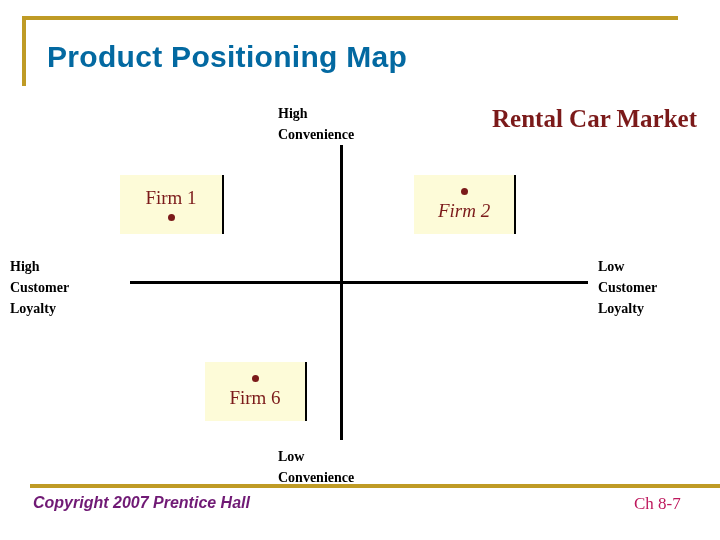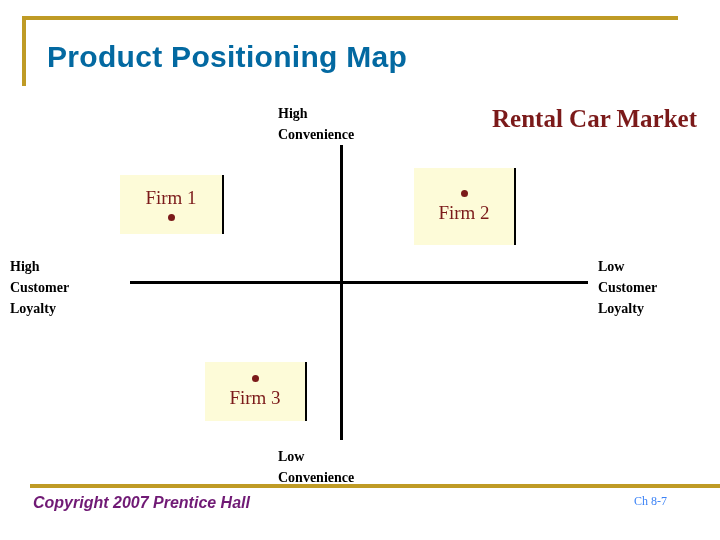--- a/index.html
+++ b/index.html
@@ -121,42 +121,42 @@
   .firm-dot {
     width: 7px;
     height: 7px;
     border-radius: 50%;
     background: #7b1a1a;
   }
   .firm-box.dot-below .firm-dot { margin-top: 6px; }
   .firm-box.dot-above .firm-dot { margin-bottom: 6px; }
 
   .box-firm1 { left: 120px; top: 175px; width: 104px; height: 59px; }
-  .box-firm2 { left: 414px; top: 168px; width: 102px; height: 77px; }
+  .box-firm2 { left: 414px; top: 175px; width: 102px; height: 59px; font-style: italic; }
   .box-firm3 { left: 205px; top: 362px; width: 102px; height: 59px; }
 
   
   .copyright {
     position: absolute;
     left: 33px;
     top: 494px;
     font-family: "Liberation Sans", sans-serif;
     font-size: 16px;
     font-weight: bold;
     font-style: italic;
     color: #701a75;
     white-space: nowrap;
   }
   .page-code {
     position: absolute;
     left: 634px;
     top: 494px;
     font-family: "Liberation Serif", serif;
-    font-size: 12px;
-    color: #3b82f6;
+    font-size: 17px;
+    color: #be185d;
     white-space: nowrap;
   }
 </style>
 </head>
 <body>
 
 <div id="slide">
 
   <div class="frame-top"></div>
   <div class="frame-left"></div>
@@ -194,20 +194,20 @@
     <span class="firm-dot"></span>
   </div>
 
   <div class="firm-box box-firm2 dot-above">
     <span class="firm-dot"></span>
     <span class="firm-label">Firm 2</span>
   </div>
 
   <div class="firm-box box-firm3 dot-above">
     <span class="firm-dot"></span>
-    <span class="firm-label">Firm 3</span>
+    <span class="firm-label">Firm 6</span>
   </div>
 
   <div class="footer-rule"></div>
   <div class="copyright">Copyright 2007 Prentice Hall</div>
   <div class="page-code">Ch 8-7</div>
 
 </div>
 
 </body></html>

